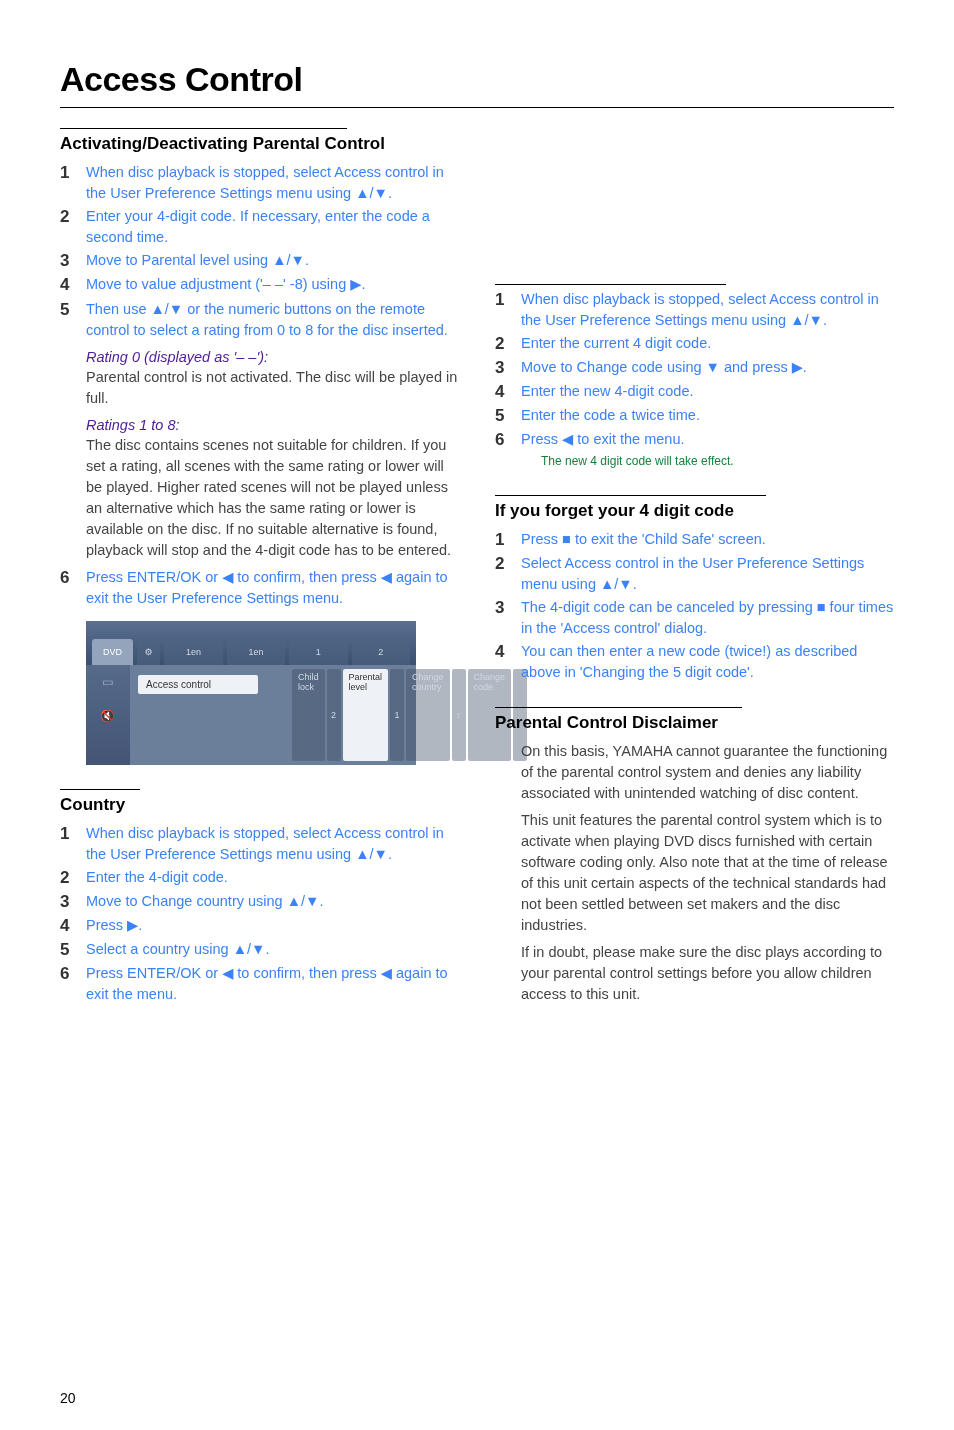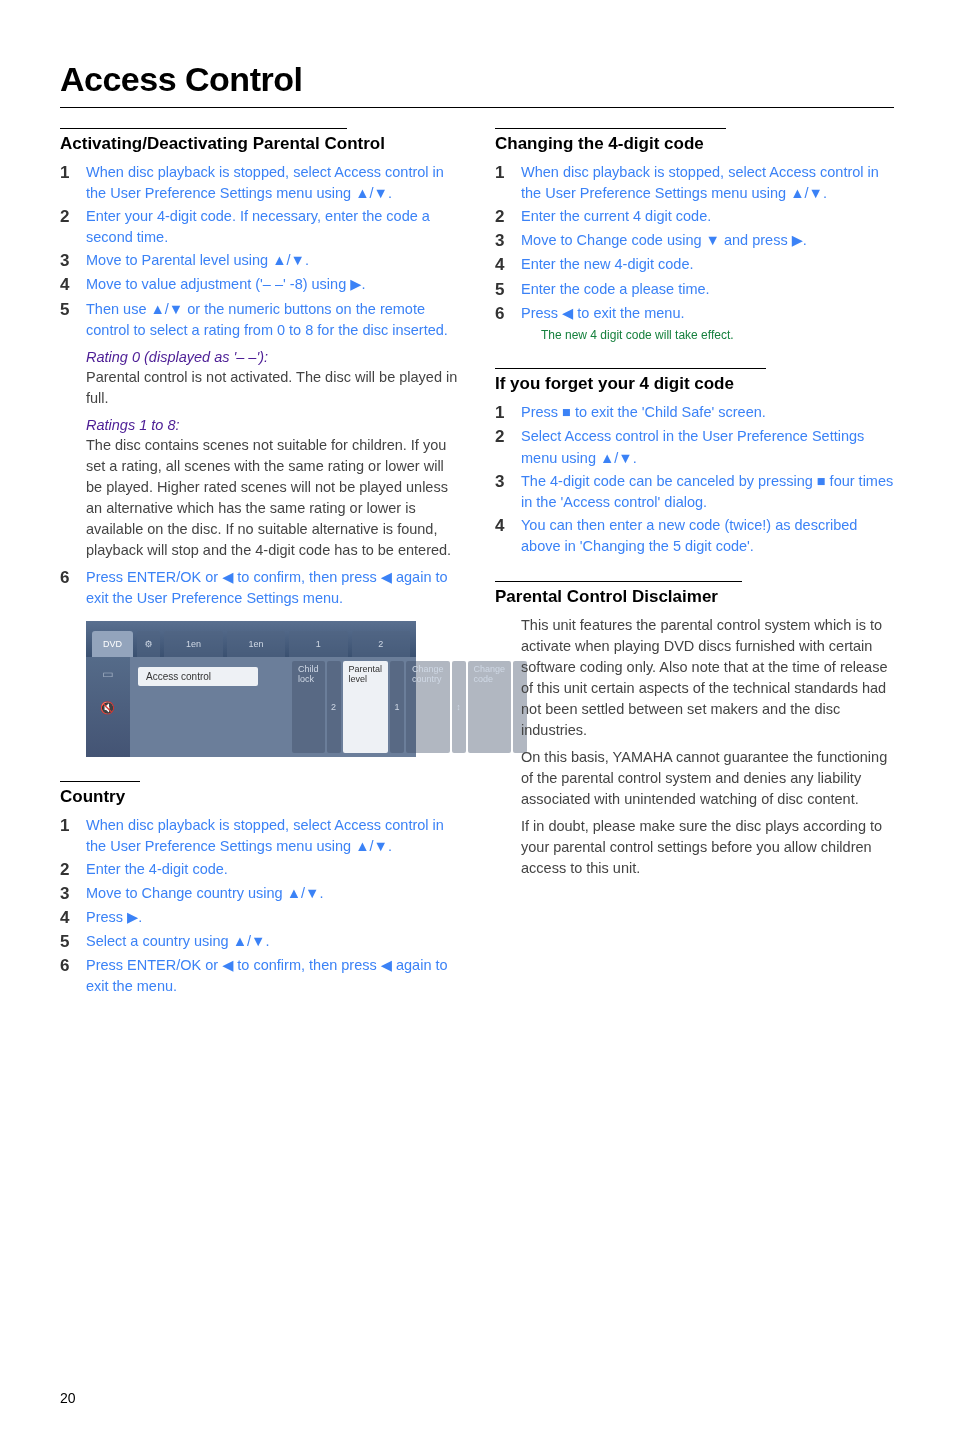--- a/index.html
+++ b/index.html
@@ -19,20 +19,21 @@
     letter-spacing: -0.5px;
   }
   .rule {
     border: none;
     border-top: 1px solid #000;
     margin-bottom: 20px;
   }
   .columns {
     display: flex;
     gap: 36px;
+    align-items: flex-end;
   }
   .col {
     flex: 1;
     min-width: 0;
   }
   .section {
     margin-bottom: 24px;
   }
   .section-rule {
     border-top: 1px solid #000;
@@ -88,21 +89,21 @@
     padding-left: 46px;
     margin-bottom: 4px;
   }
   .screenshot {
     margin: 12px 0 20px 26px;
     width: 330px;
   }
   .scr-tabs {
     display: flex;
     background: linear-gradient(#5a7090, #3a5070);
-    height: 36px;
+    height: 44px;
     align-items: flex-end;
     padding: 0 6px;
     gap: 4px;
   }
   .scr-tab {
     flex: 1;
     height: 26px;
     background: rgba(80,100,130,0.6);
     border-radius: 3px 3px 0 0;
     display: flex;
@@ -311,41 +312,40 @@
           </li>
       </ol>
     </div>
 
   </div>
 
   <div class="col">
 
     <div class="section">
       <div class="section-rule" style="width:58%"></div>
-      <div class="section-title">Changing the 4-digit code</div>
       <ol class="steps">
         <li>
             <span class="step-num">1</span>
             <span class="step-body">When disc playback is stopped, select Access control in the User Preference Settings menu using ▲/▼.</span>
           </li>
         <li>
             <span class="step-num">2</span>
             <span class="step-body">Enter the current 4 digit code.</span>
           </li>
         <li>
             <span class="step-num">3</span>
             <span class="step-body">Move to Change code using ▼ and press ▶.</span>
           </li>
         <li>
             <span class="step-num">4</span>
             <span class="step-body">Enter the new 4-digit code.</span>
           </li>
         <li>
             <span class="step-num">5</span>
-            <span class="step-body">Enter the code a please time.</span>
+            <span class="step-body">Enter the code a twice time.</span>
           </li>
         <li>
             <span class="step-num">6</span>
             <span class="step-body">Press ◀ to exit the menu.</span>
           </li>
       </ol>
       <div class="result-indent">The new 4 digit code will take effect.</div>
     </div>
 
     <div class="section">
@@ -367,21 +367,21 @@
         <li>
             <span class="step-num">4</span>
             <span class="step-body">You can then enter a new code (twice!) as described above in 'Changing the 5 digit code'.</span>
           </li>
       </ol>
     </div>
 
     <div class="section">
       <div class="section-rule" style="width:62%"></div>
       <div class="section-title">Parental Control Disclaimer</div>
+      <div class="para">On this basis, YAMAHA cannot guarantee the functioning of the parental control system and denies any liability associated with unintended watching of disc content.</div>
       <div class="para">This unit features the parental control system which is to activate when playing DVD discs furnished with certain software coding only. Also note that at the time of release of this unit certain aspects of the technical standards had not been settled between set makers and the disc industries.</div>
-      <div class="para">On this basis, YAMAHA cannot guarantee the functioning of the parental control system and denies any liability associated with unintended watching of disc content.</div>
       <div class="para">If in doubt, please make sure the disc plays according to your parental control settings before you allow children access to this unit.</div>
     </div>
 
   </div>
 </div>
 
 <div class="page-num">20</div>
 
 </body></html>

